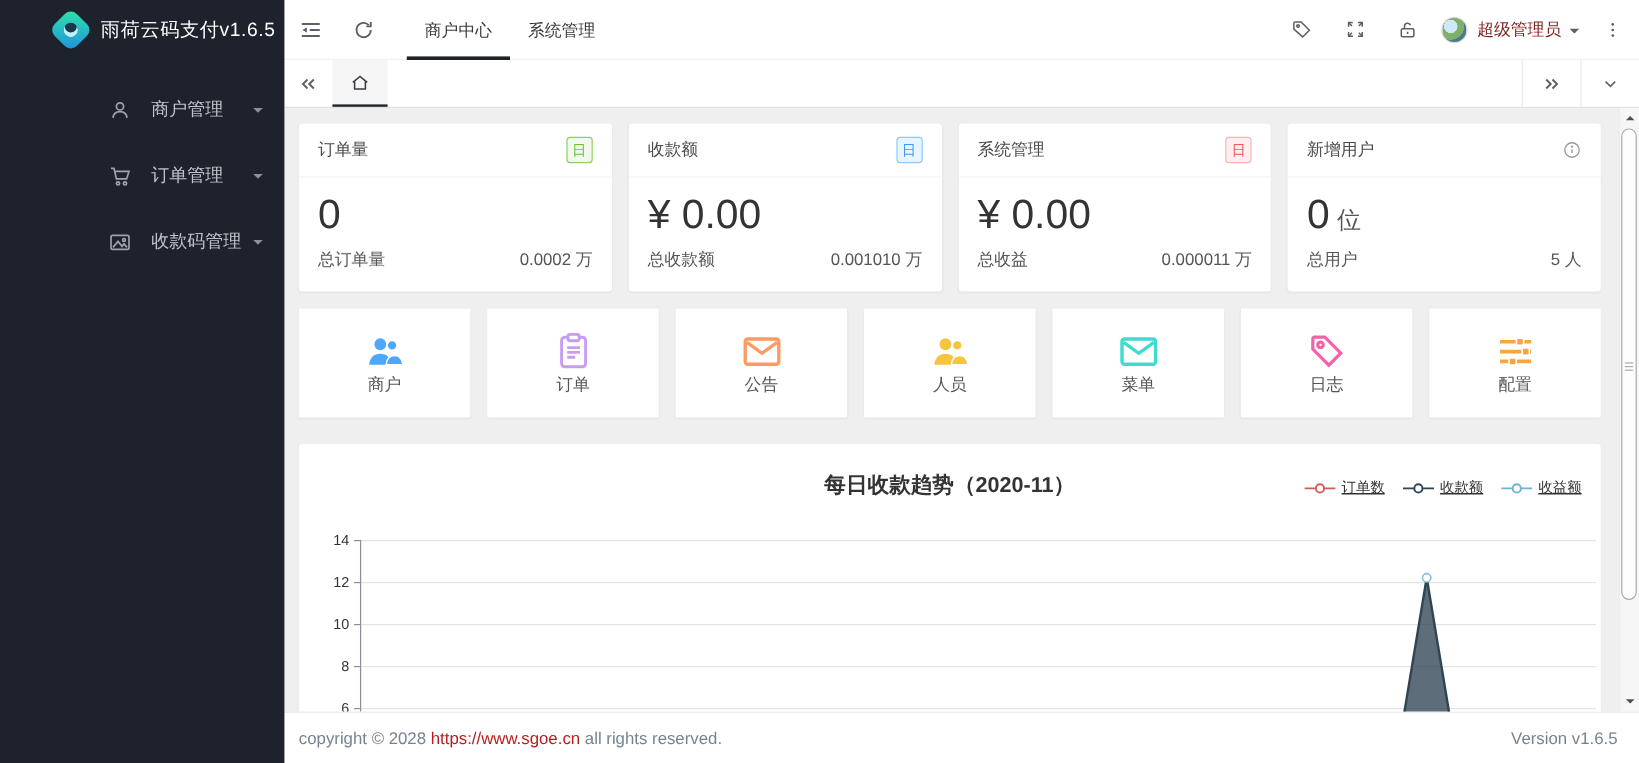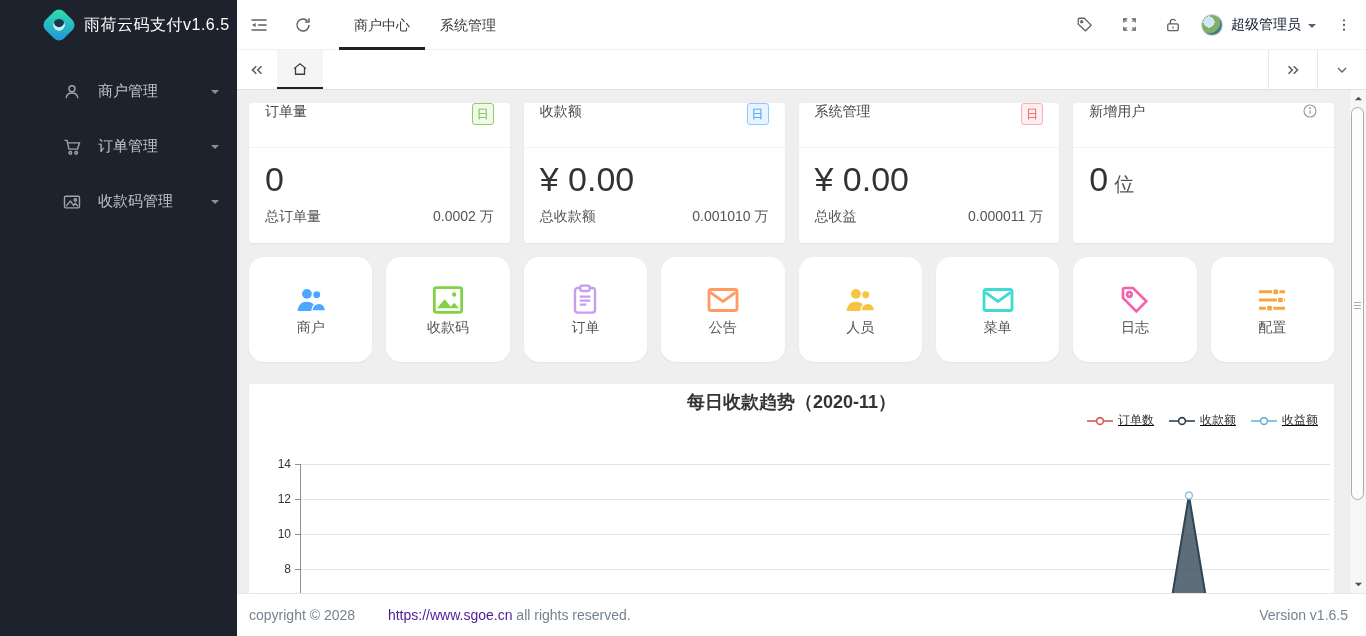--- a/index.html
+++ b/index.html
@@ -7,75 +7,75 @@
     font-family:"Liberation Sans","DejaVu Sans",sans-serif; background:#efefef; }
 
   
   .sidebar { position:absolute; left:0; top:0; width:237px; height:636px; background:#1e222c; z-index:5; }
   .logo { height:50px; display:flex; align-items:center; padding-left:46px; gap:12px; }
   .logo-mark { width:26px; height:26px; border-radius:7px; transform:rotate(45deg);
     background:linear-gradient(135deg,#2ee6a8,#1f8fe0); position:relative; }
   .logo-mark::after { content:""; position:absolute; left:7px; top:7px; width:12px; height:12px;
     border-radius:50%; background:#17384a; box-shadow:inset -2px -2px 0 1px #bdf3ff; }
   .logo-title { color:#ffffff; font-size:16px; letter-spacing:.5px; }
-  .menu { margin-top:14px; }
+  .menu { margin-top:14px;margin-left:28px; }
   .menu-item { height:55px; display:flex; align-items:center; padding:0 16px 0 62px; cursor:pointer; color:#c0c3ca; }
   .menu-item .mi-icon { width:20px; height:20px; color:#9ea3ad; margin-right:16px; flex:none; }
   .menu-item .mi-label { font-size:15px; flex:1; }
   .menu-item .mi-caret { color:#8b909b; flex:none; }
 
   
   .main { position:absolute; left:237px; top:0; width:1129px; height:636px; }
 
   .topbar { height:50px; background:#fff; display:flex; align-items:center; border-bottom:1px solid #f2f2f2; }
   .tb-icon-btn { width:44px; height:50px; display:flex; align-items:center; justify-content:center; color:#5c5f66; cursor:pointer; }
   .nav-tabs { display:flex; height:50px; margin-left:14px; }
   .nav-tab { position:relative; padding:0 15px; line-height:50px; font-size:14px; color:#3a3a3a; cursor:pointer; }
   .nav-tab.active::after { content:""; position:absolute; left:0; right:0; bottom:0; height:3px; background:#1f2329; }
   .topbar-right { margin-left:auto; display:flex; align-items:center; height:50px; }
   .avatar { width:22px; height:22px; border-radius:50%; margin:0 8px 0 6px;
     background:radial-gradient(circle at 35% 35%,#cfe8f7 0 30%,#7fb06a 31% 60%,#4b7a8c 61% 100%); border:1px solid #d8d8d8; }
-  .user-name { font-size:14px; color:#0f172a; }
+  .user-name { font-size:14px; color:#7f1d1d; }
   .user-caret { color:#5c5f66; margin:2px 4px 0 5px; }
 
   .tabbar { height:40px; background:#fff; display:flex; align-items:stretch; border-bottom:1px solid #e2e2e2; }
   .tab-collapse { width:40px; display:flex; align-items:center; justify-content:center; color:#5f6368; cursor:pointer; }
   .home-tab { width:46px; background:#f5f5f6; display:flex; align-items:center; justify-content:center;
     border-bottom:2px solid #1f2329; color:#3a3d42; cursor:pointer; }
   .tabbar-right { margin-left:auto; display:flex; align-items:stretch; }
   .tb-divider { width:1px; background:#e8e8e8; }
   .tab-arrow { width:48px; display:flex; align-items:center; justify-content:center; color:#5f6368; cursor:pointer; }
 
   
   .content { position:relative; height:503px; background:#efefef; overflow:hidden; padding:13px 32px 0 12px; }
 
   .stat-row { display:flex; gap:14px; }
   .stat-card { flex:1; height:140px; background:#fff; border-radius:3px; box-shadow:0 1px 2px rgba(0,0,0,.05); }
-  .stat-header { height:45px; display:flex; align-items:flex-start; justify-content:space-between;
+  .stat-header { height:45px; display:flex; align-items:center; justify-content:space-between;
     padding:0 16px; border-bottom:1px solid #f3f3f3; }
   .stat-title { font-size:14px; color:#4a4a4a; }
   .badge { min-width:22px; height:22px; border-radius:3px; font-size:12px; display:flex; align-items:center;
     justify-content:center; padding:0 4px; border:1px solid transparent; }
   .badge-green { color:#67c23a; background:#f0f9eb; border-color:#8ed15f; }
   .badge-blue  { color:#3a9af5; background:#e8f4ff; border-color:#8fc8ff; }
   .badge-red   { color:#f25656; background:#fdeef0; border-color:#f8b4b4; }
   .info-ic { color:#9a9a9a; }
   .stat-value { padding:13px 16px 0; font-size:34px; font-weight:500; color:#333; line-height:1.1; }
   .stat-suffix { font-size:20px; font-weight:400; color:#555; margin-left:6px; }
   .stat-footer { display:flex; justify-content:space-between; padding:10px 16px 0; font-size:14px; color:#555; }
 
   .shortcut-row { display:flex; gap:14px; margin-top:14px; }
-  .shortcut-card { flex:1; height:105px; background:#fff; border-radius:15px; box-shadow:0 1px 2px rgba(0,0,0,.05);
+  .shortcut-card { flex:1; height:91px; background:#fff; border-radius:1px; box-shadow:0 1px 2px rgba(0,0,0,.05);
     display:flex; flex-direction:column; align-items:center; justify-content:center; gap:2px; cursor:pointer; }
   .sc-icon { width:38px; height:34px; display:flex; align-items:center; justify-content:center; }
   .sc-label { font-size:14px; color:#555; }
 
   .chart-card { position:relative; margin-top:22px; height:330px; background:#fff; border-radius:3px;
     box-shadow:0 1px 2px rgba(0,0,0,.05); }
-  .chart-title { text-align:center; padding-top:6px; font-size:18px; font-weight:bold; color:#333; }
+  .chart-title { text-align:center; padding-top:22px; font-size:18px; font-weight:bold; color:#333; }
   .legend { position:absolute; top:28px; right:16px; display:flex; gap:15px; align-items:center;text-decoration:underline; }
   .legend-item { display:flex; align-items:center; gap:5px; font-size:12px; color:#333; cursor:pointer; }
   .plot { position:absolute; left:51px; top:80px; width:1030px; height:250px; border-left:1px solid #8a8f99; }
   .gridline { position:absolute; left:0; right:0; height:1px; background:#e3e3e6; }
   .ytick-label { position:absolute; left:-10px; transform:translate(-100%,-50%); font-size:12px; color:#333; }
   .ytick-mark { position:absolute; left:-6px; width:6px; height:1px; background:#8a8f99; }
   .plot svg { position:absolute; left:0; top:0; }
 
   
   .scrollbar { position:absolute; right:0; top:0; width:17px; height:503px; background:#f6f6f6; border-left:1px solid #ececec; }
@@ -83,21 +83,21 @@
     color:#4f4f4f; background:#f6f6f6; }
   .sb-up { top:0; } .sb-down { bottom:0; }
   .sb-thumb { position:absolute; left:1px; top:17px; width:13px; height:393px; background:#fdfdfd;
     border:1px solid #ababab; border-radius:7px; }
   .sb-grip { position:absolute; left:2px; right:2px; top:50%; margin-top:-4px; }
   .sb-grip div { height:1px; background:#ababab; margin:2px 0; }
 
   
   .footer { height:43px; background:#fff; border-top:1px solid #e8e8e8; display:flex; align-items:center;
     justify-content:space-between; padding:0 18px 0 12px; font-size:14px; color:#76838f; }
-  .footer a { color:#4c1d95; text-decoration:none;margin-left:29px; }
+  .footer a { color:#b91c1c; text-decoration:none; }
 
   svg.ic { display:block; }
 </style>
 </head>
 <body>
 
 <div class="sidebar">
   <div class="logo">
     <span class="logo-mark"></span>
     <span class="logo-title">雨荷云码支付v1.6.5</span>
@@ -277,46 +277,40 @@
           <span class="stat-title">新增用户</span>
           <span class="info-ic">
             <svg class="ic" width="16" height="16" viewBox="0 0 24 24" fill="none" stroke="currentColor" stroke-width="1.7">
                 <circle cx="12" cy="12" r="9"></circle>
                 <path d="M12 11v5"></path>
                 <circle cx="12" cy="7.8" r="0.6" fill="currentColor"></circle>
               </svg>
           </span>
         </div>
         <div class="stat-value"><span>0</span><span class="stat-suffix">位</span></div>
+        <div class="stat-footer">
+          <span>总用户</span>
+          <span>5 人</span>
+        </div>
       </div>
     </div>
 
     <div class="shortcut-row">
       <div class="shortcut-card">
         <span class="sc-icon" style="color: rgb(77, 166, 255);">
           <svg class="ic" width="34" height="30" viewBox="0 0 24 22" fill="currentColor">
               <circle cx="9" cy="6.5" r="3.6"></circle>
               <path d="M2.2 19c.3-4.3 3-6.7 6.8-6.7s6.5 2.4 6.8 6.7z"></path>
               <g stroke="#fff" stroke-width="0.9">
                 <circle cx="16.2" cy="7.2" r="3"></circle>
                 <path d="M12.6 19c.3-3.6 2.3-5.6 5.4-5.6 2.6 0 4.2 1.6 4.8 5.6z"></path>
               </g>
             </svg>
         </span>
         <span class="sc-label">商户</span>
-      </div>
-      <div class="shortcut-card">
-        <span class="sc-icon" style="color: rgb(127, 211, 66);">
-          <svg class="ic" width="34" height="30" viewBox="0 0 24 22" fill="none" stroke="currentColor" stroke-width="2">
-              <rect x="2" y="2" width="20" height="18" rx="1.5"></rect>
-              <circle cx="16.5" cy="7" r="1.6" fill="currentColor" stroke="none"></circle>
-              <path d="M4 17l5.5-6.5 4.5 5.5 2.5-3 3.5 4z" fill="currentColor" stroke="none"></path>
-            </svg>
-        </span>
-        <span class="sc-label">收款码</span>
       </div>
       <div class="shortcut-card">
         <span class="sc-icon" style="color: rgb(199, 157, 240);">
           <svg class="ic" width="30" height="32" viewBox="0 0 22 24" fill="none" stroke="currentColor" stroke-width="1.8">
               <rect x="3.5" y="3" width="15" height="18.5" rx="2"></rect>
               <rect x="7.5" y="1.2" width="7" height="4" rx="1.2" fill="#fff"></rect>
               <path d="M7 9.5h8M7 12.5h8M7 15.5h5"></path>
             </svg>
         </span>
         <span class="sc-label">订单</span>

